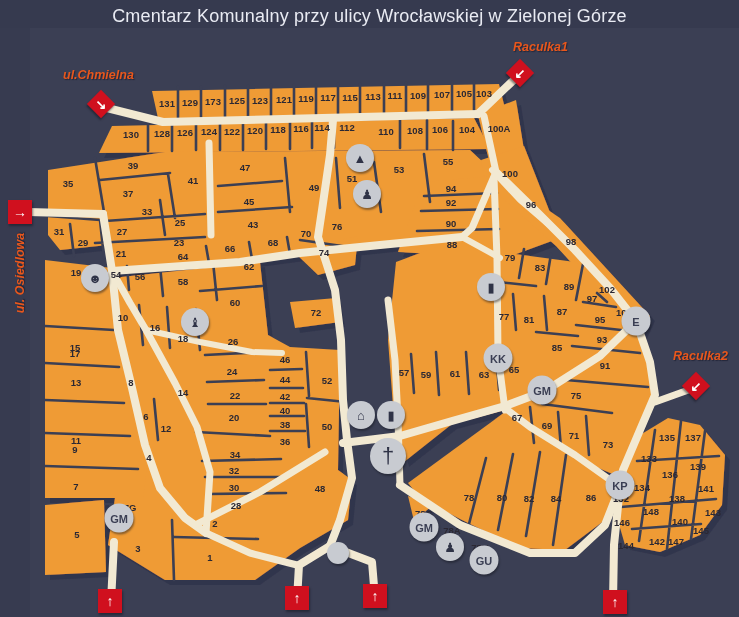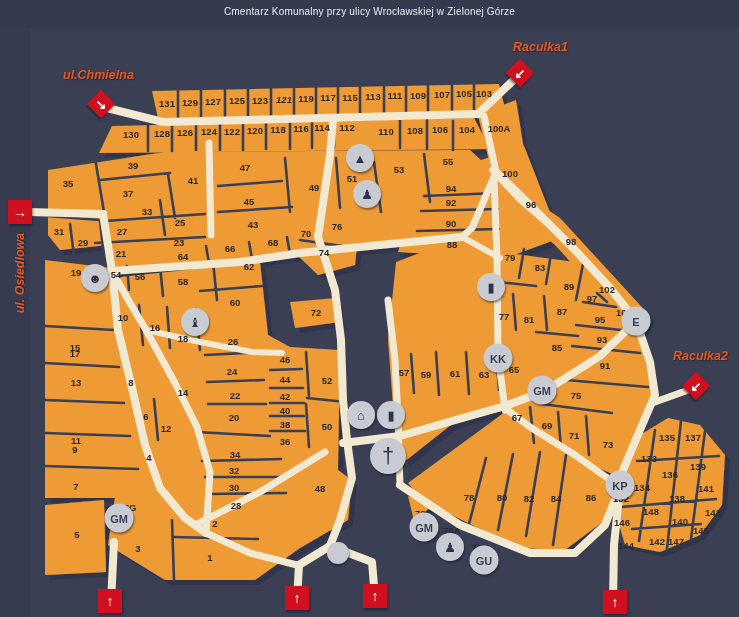--- a/index.html
+++ b/index.html
@@ -1,21 +1,21 @@
 <!DOCTYPE html>
 <html><head>
 <meta charset="utf-8">
 <style>
   html,body{margin:0;padding:0;background:#2e3244;}
   #stage{position:relative;width:739px;height:617px;overflow:hidden;
          background:#3b3f54;font-family:"Liberation Sans",sans-serif;}
   #mapsvg{position:absolute;left:0;top:0;}
   #labels{position:absolute;left:0;top:0;width:739px;height:617px;}
   .title{position:absolute;left:0;top:6px;width:739px;text-align:center;
-         color:#e9ebf3;font-size:10px;letter-spacing:.2px;}
+         color:#e9ebf3;font-size:18px;letter-spacing:.2px;}
   .num{position:absolute;transform:translate(-50%,-50%);
        font-size:9.5px;font-weight:bold;color:#2b2833;white-space:nowrap;cursor:pointer;}
   .badge{position:absolute;transform:translate(-50%,-50%);width:29px;height:29px;
          border-radius:50%;background:#c8cbd1;color:#3a3e53;font-weight:bold;
          font-size:11px;display:flex;align-items:center;justify-content:center;
          box-shadow:1px 2px 2px rgba(20,22,32,.45);}
   .sym{position:absolute;transform:translate(-50%,-50%);border-radius:50%;
        background:#c8cbd1;color:#2f3347;display:flex;align-items:center;
        justify-content:center;box-shadow:1px 2px 2px rgba(20,22,32,.45);}
   .street{position:absolute;color:#e8571c;font-weight:bold;font-style:italic;
@@ -100,24 +100,24 @@
       <path stroke-width="6" d="M146,330 L200,342 L252,352 L282,353"></path>
       <path stroke-width="7" d="M505,408 L530,427 L575,455 L620,487"></path>
       <path stroke-width="6" d="M462,237 L500,258"></path>
       <path stroke-width="7" d="M195,525 L260,492 L325,452"></path>
     </g>
   </svg>
 
   <div id="labels">
       <span class="num" style="left: 167px; top: 103px;">131</span>
       <span class="num" style="left: 190px; top: 102px;">129</span>
-      <span class="num" style="left: 213px; top: 101px;">127</span>
+      <span class="num" style="left: 213px; top: 101px;">173</span>
       <span class="num" style="left: 237px; top: 100px;">125</span>
       <span class="num" style="left: 260px; top: 100px;">123</span>
-      <span class="num" style="left: 284px; top: 99px; font-style: italic;">121</span>
+      <span class="num" style="left: 284px; top: 99px;">121</span>
       <span class="num" style="left: 306px; top: 98px;">119</span>
       <span class="num" style="left: 328px; top: 97px;">117</span>
       <span class="num" style="left: 350px; top: 97px;">115</span>
       <span class="num" style="left: 373px; top: 96px;">113</span>
       <span class="num" style="left: 395px; top: 95px;">111</span>
       <span class="num" style="left: 418px; top: 95px;">109</span>
       <span class="num" style="left: 442px; top: 94px;">107</span>
       <span class="num" style="left: 464px; top: 93px;">105</span>
       <span class="num" style="left: 484px; top: 93px;">103</span>
       <span class="num" style="left: 131px; top: 134px;">130</span>

